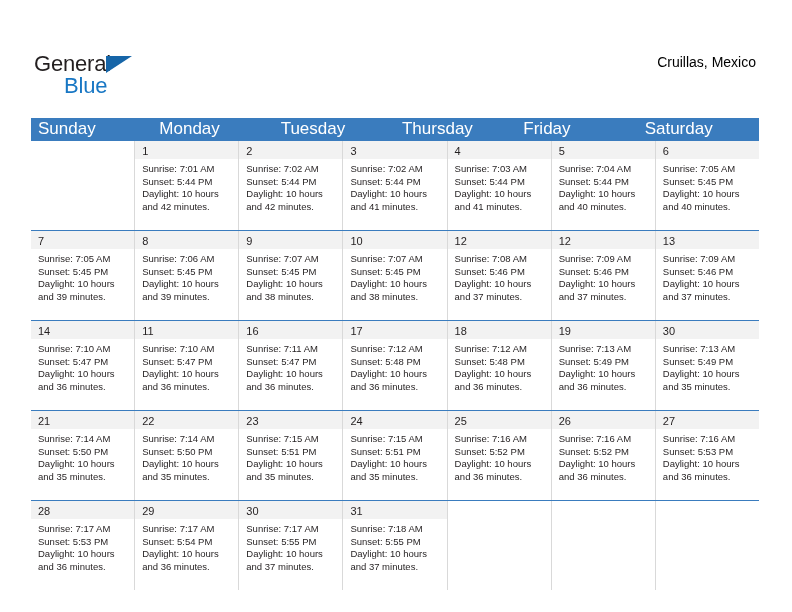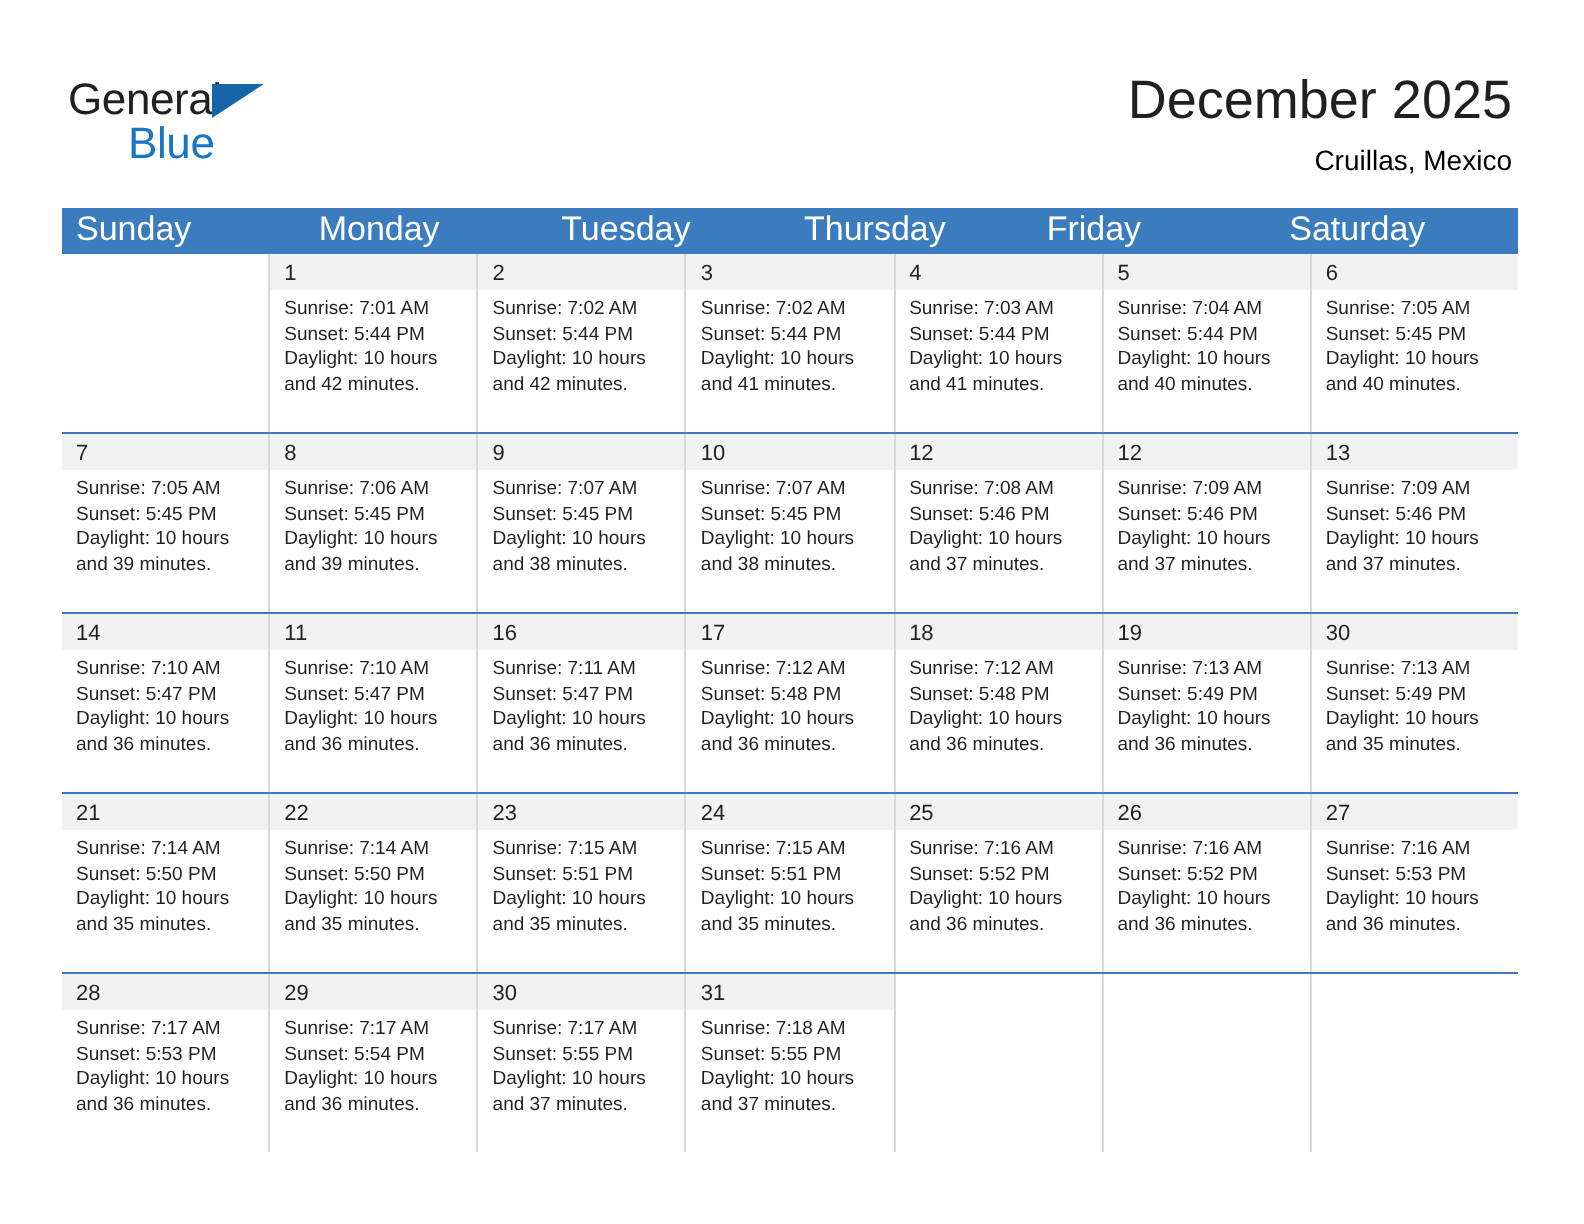--- a/index.html
+++ b/index.html
@@ -13,20 +13,21 @@
     font-family: "Liberation Sans", sans-serif;
     color: #231f20;
     overflow: hidden;
   }
 
   .page {
     position: relative;
     width: 792px;
     height: 514px;
     box-sizing: border-box;
+    margin-top: 14px;
   }
 
   
   .header {
     position: absolute;
     left: 0;
     top: 0;
     width: 792px;
     height: 104px;
   }
@@ -163,21 +164,20 @@
 
   <div class="header">
 
     <div class="logo">
       <span class="logo-general">General</span>
       <span class="logo-tri"></span>
       <span class="logo-blue">Blue</span>
     </div>
 
     <div class="title-block">
-      <div class="month-title">December 2025</div>
       <div class="location">Cruillas, Mexico</div>
     </div>
 
   </div>
 
   <div class="calendar">
 
     <div class="dow-row">
       <div class="dow">Sunday</div>
       <div class="dow">Monday</div>

